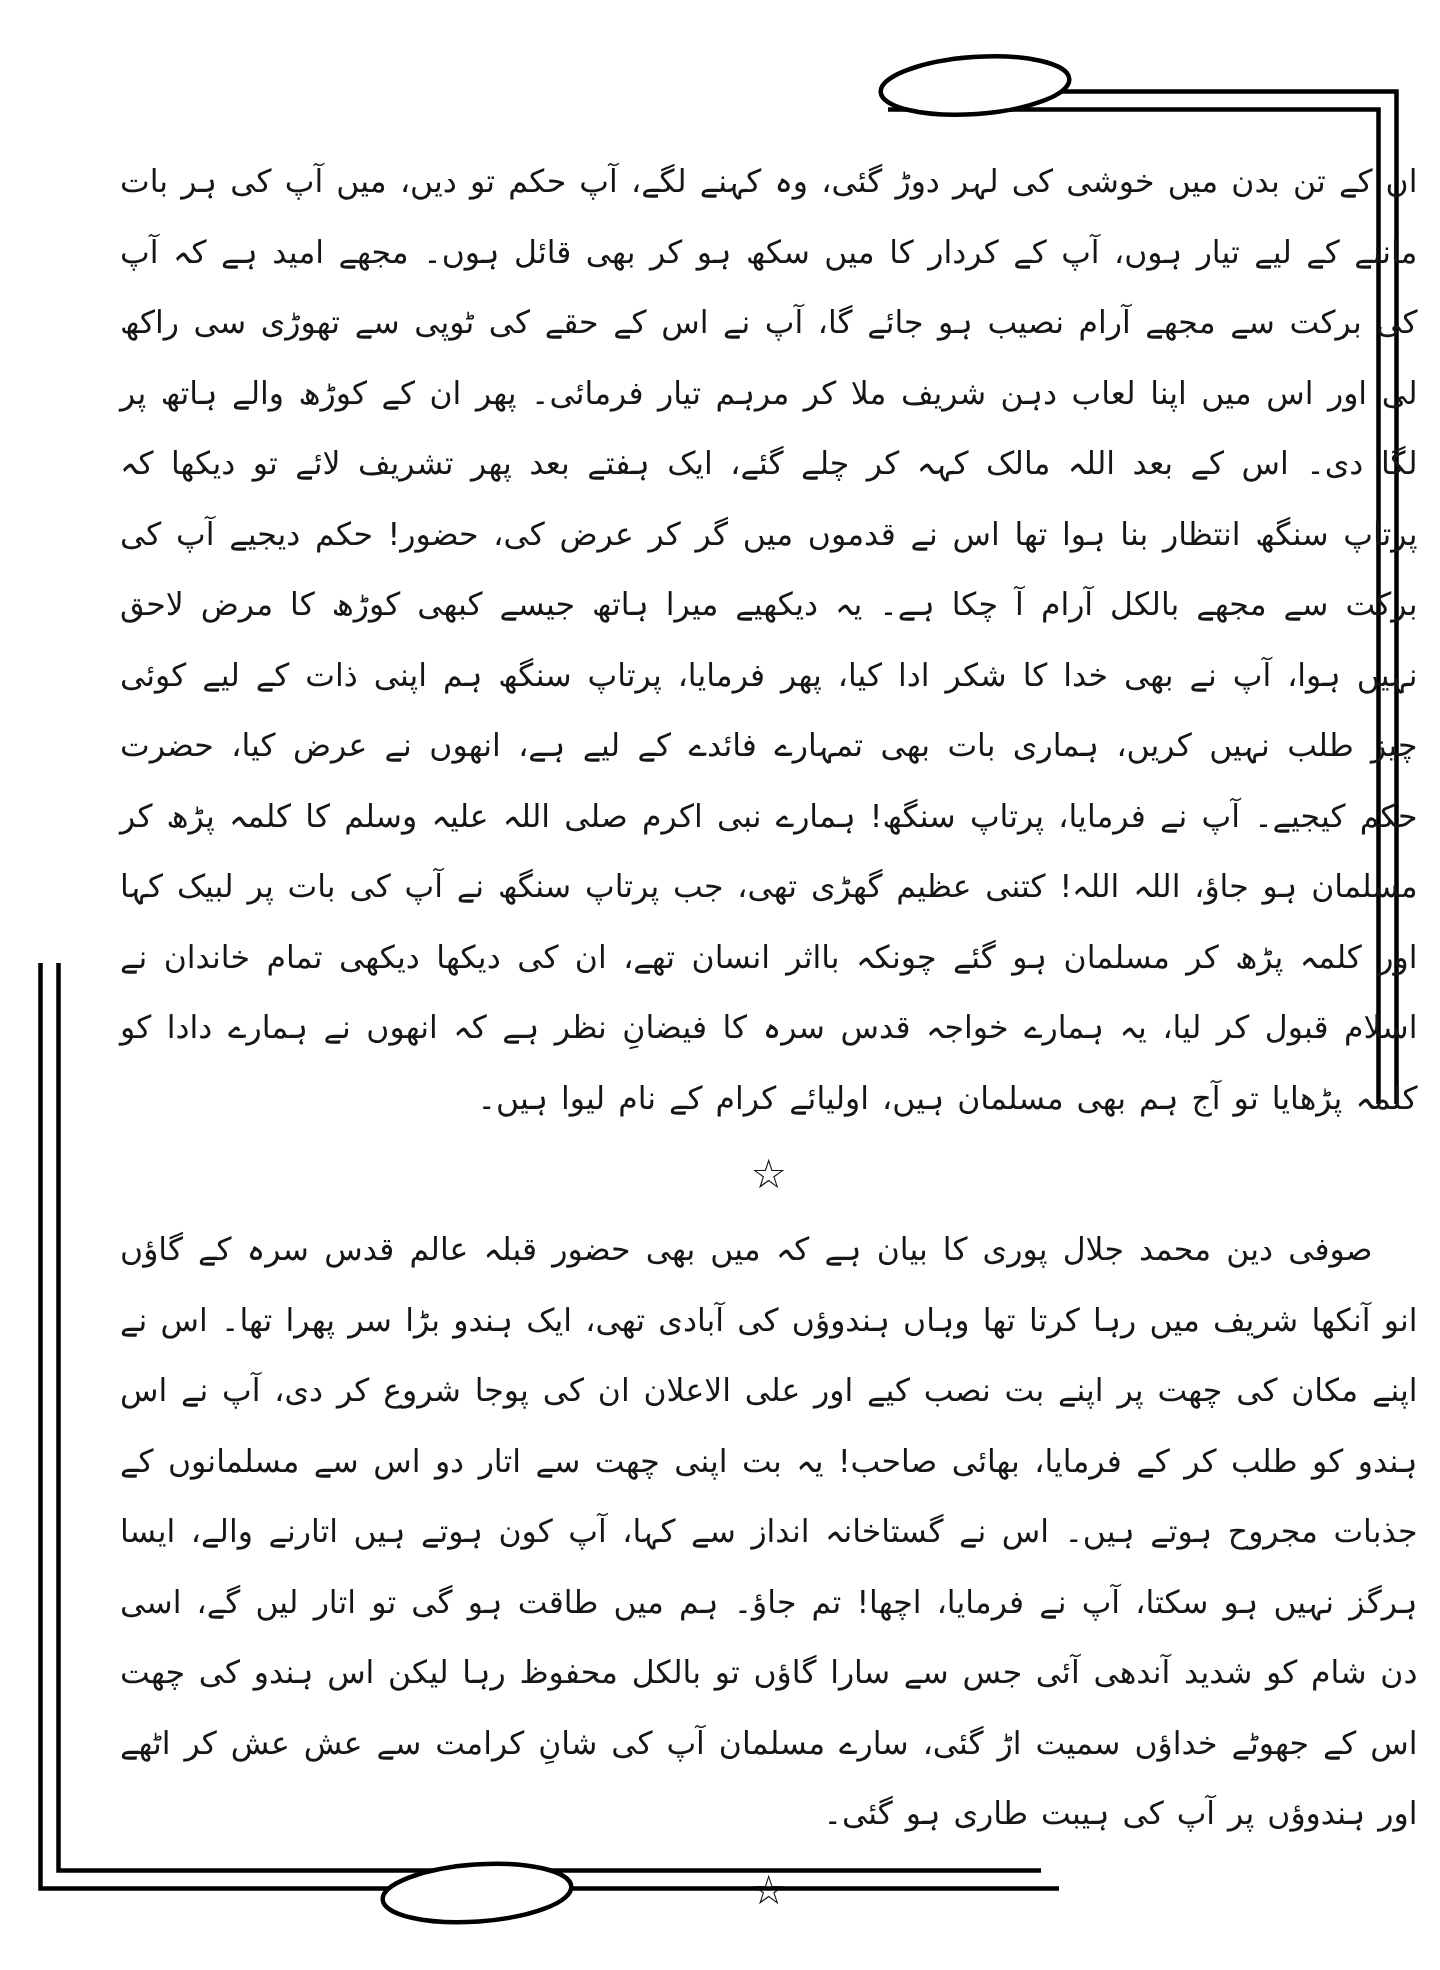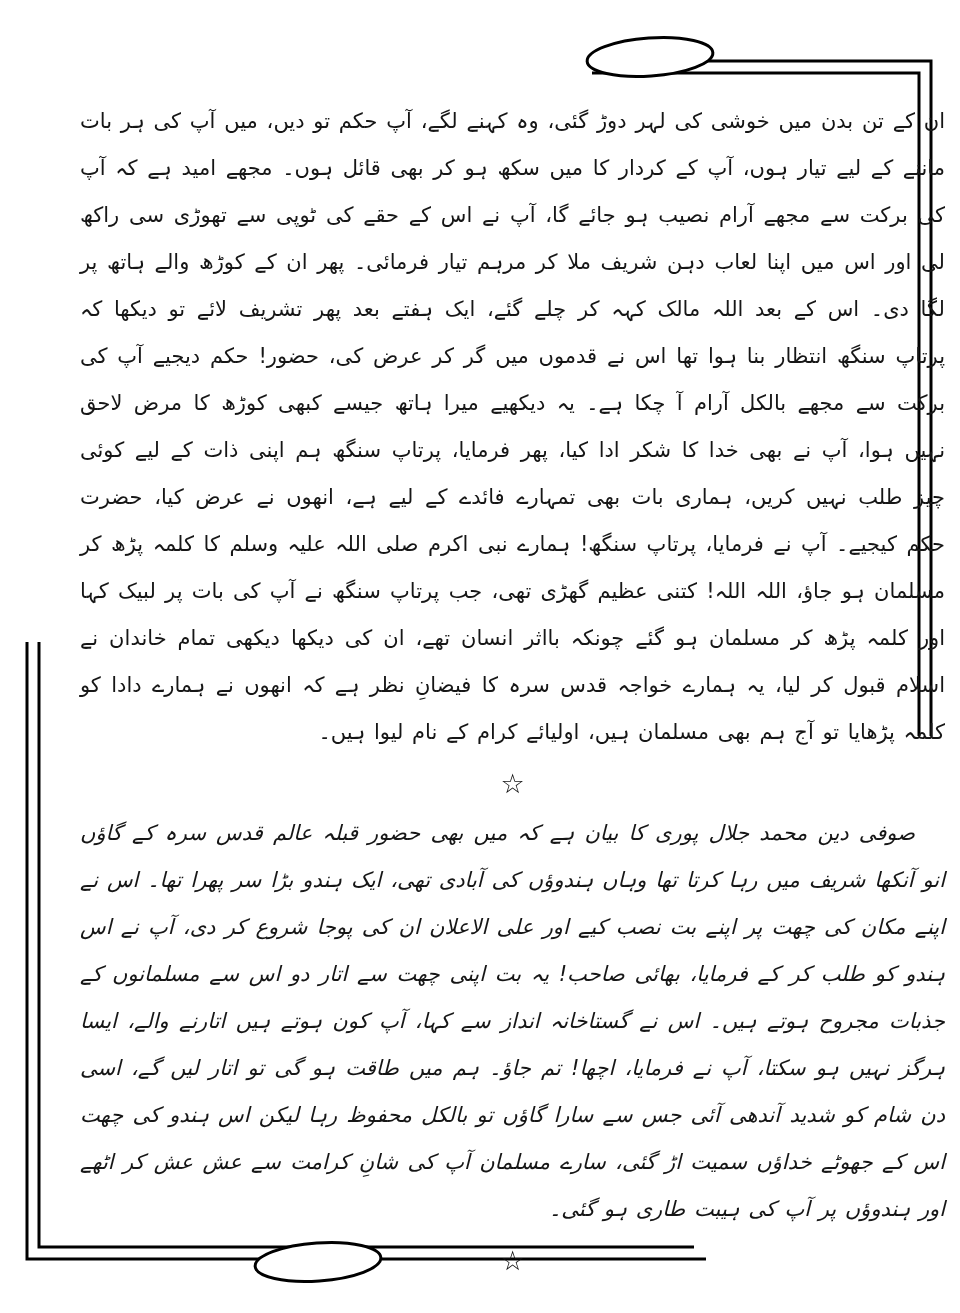--- a/index.html
+++ b/index.html
@@ -34,21 +34,20 @@
     font-size: 21px;
     line-height: 47px;
     text-align: justify;
   }
   .para {
     margin: 0;
     word-spacing: 2px;
   }
   .para.indent {
     text-indent: 30px;
-    font-style: italic;
   }
   .star-divider {
     text-align: center;
     font-size: 27px;
     line-height: 44px;
     margin: 6px 0 4px 0;
     color: #111111;
   }
 </style>
 </head>

